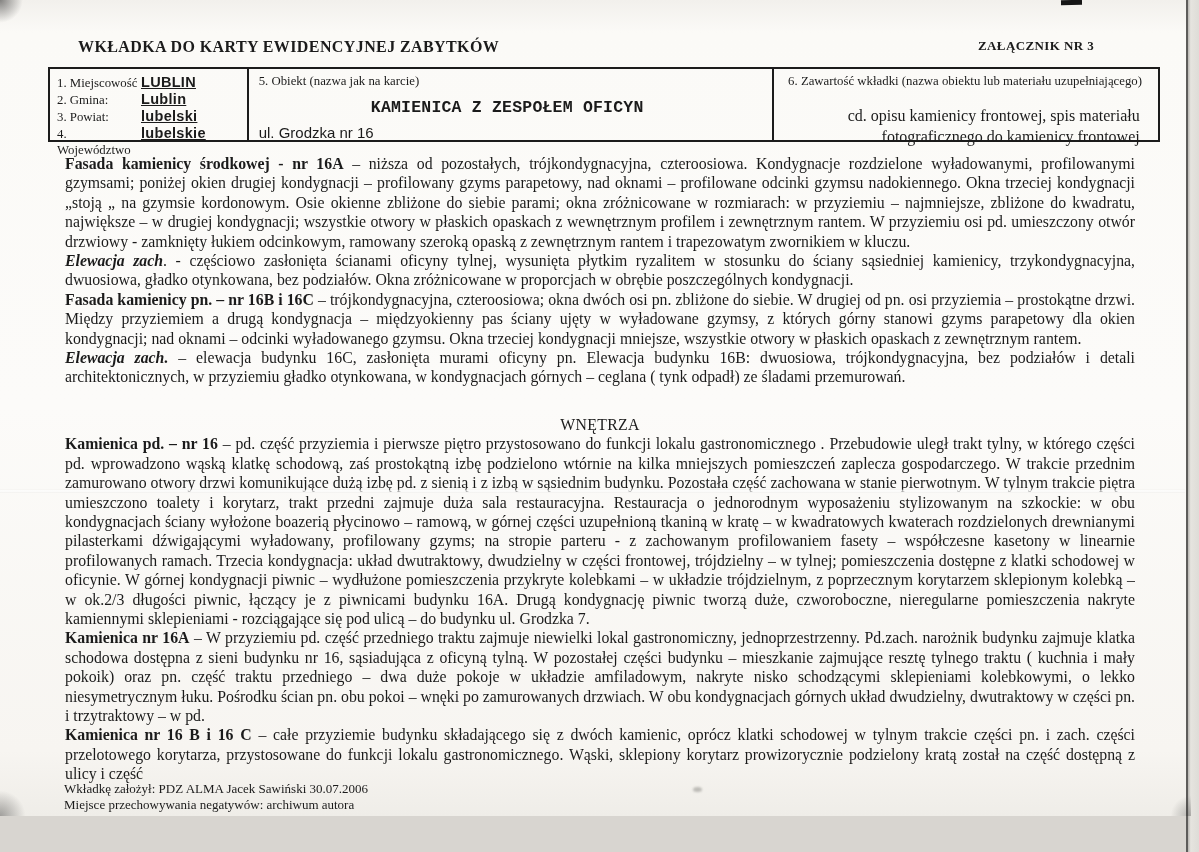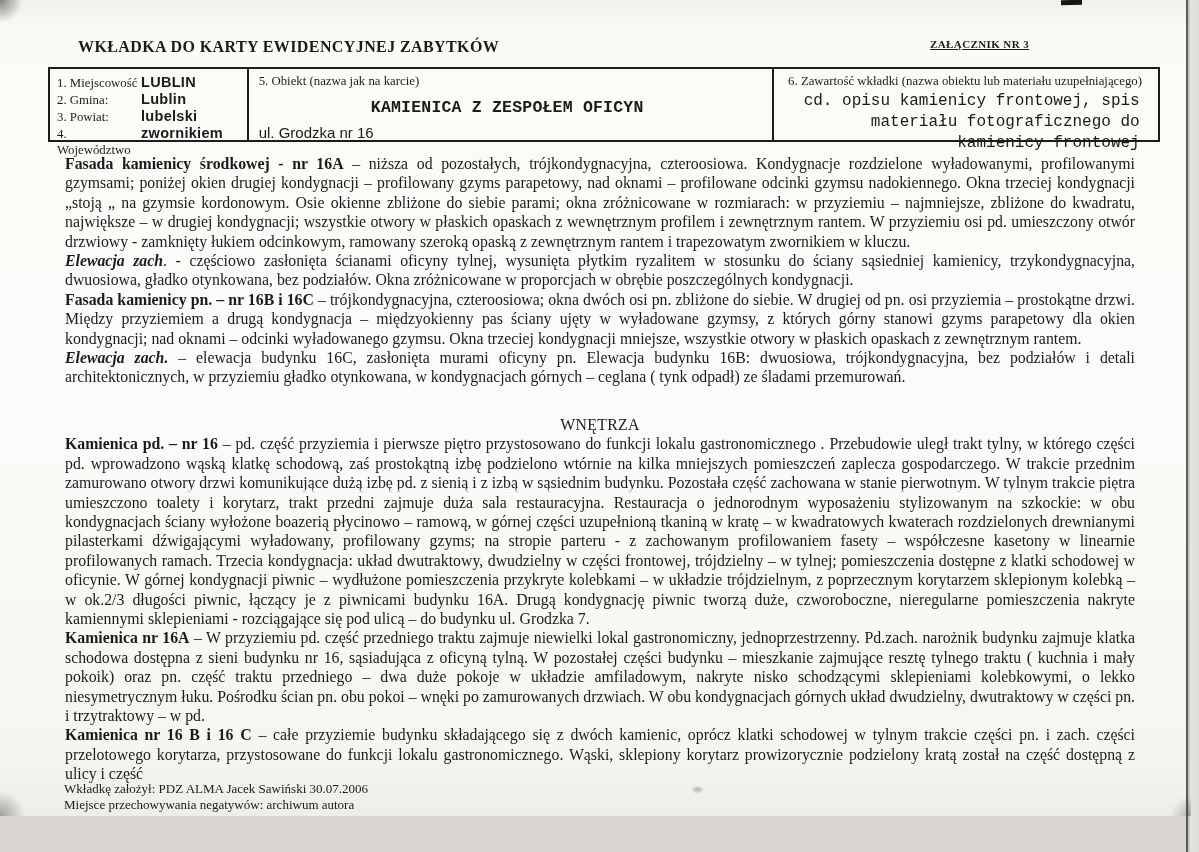--- a/index.html
+++ b/index.html
@@ -38,50 +38,50 @@
   .smudge{
     position:absolute;left:693px;top:787px;width:9px;height:5px;border-radius:50%;
     background:rgba(90,88,84,.35);filter:blur(1px);
   }
   
   .doc-title{
     position:absolute;left:78px;top:38px;
     font-weight:bold;font-size:16px;letter-spacing:.4px;white-space:nowrap;
   }
   .annex{
-    position:absolute;left:930px;top:38px;
-    font-weight:bold;font-size:11px;letter-spacing:.4px;white-space:nowrap;text-decoration:underline;
+    position:absolute;left:978px;top:38px;
+    font-weight:bold;font-size:13px;letter-spacing:.4px;white-space:nowrap;
   }
   
   .form-table{
     position:absolute;left:48px;top:67px;width:1112px;height:75px;
     display:flex;border:2px solid #1c1c1c;box-sizing:border-box;
   }
   .col{box-sizing:border-box;}
   .col1{width:199px;border-right:2px solid #1c1c1c;padding:5px 0 0 7px;}
   .col2{width:526px;border-right:2px solid #1c1c1c;padding:5px 16px 0 10px;}
   .col3{width:385px;padding:5px 16px 0 10px;text-align:right;}
   .field-row{display:flex;height:17px;line-height:16px;align-items:baseline;}
   .field-label{font-size:12.8px;width:84px;flex:none;}
   .field-value{
     font-family:"Liberation Sans", sans-serif;font-weight:bold;font-size:14.5px;
-    letter-spacing:.3px;
+    text-decoration:underline;letter-spacing:.3px;
   }
   .cell-label{font-size:12.8px;line-height:15px;}
   .object-name{
     font-family:Liberation Mono, monospace;font-weight:bold;font-size:16.5px;
     text-align:center;margin-top:9px;letter-spacing:.2px;
   }
   .object-address{
     font-family:"Liberation Sans", sans-serif;font-size:15px;
     text-align:left;margin-top:7px;
   }
   .contents-value{
-    font-family:Liberation Mono, monospace;font-size:16px;line-height:21px;
-    margin-top:2px;padding-left:4px;width:352px;
+    font-family:Liberation Serif, serif;font-size:16px;line-height:21px;
+    margin-top:16px;padding-left:4px;width:352px;
   }
   
   .body-text{
     position:absolute;left:65px;top:154px;width:1070px;
     font-size:15.8px;line-height:19.4px;text-align:justify;
   }
   .body-text p{margin:0;}
   .lead{font-weight:bold;}
   .lead.it{font-style:italic;}
   p.heading{margin-top:28px;text-align:center;letter-spacing:.3px;}
@@ -107,21 +107,21 @@
       <div class="field-row">
         <span class="field-label">2. Gmina:</span>
         <span class="field-value">Lublin</span>
       </div>
       <div class="field-row">
         <span class="field-label">3. Powiat:</span>
         <span class="field-value">lubelski</span>
       </div>
       <div class="field-row">
         <span class="field-label">4. Województwo</span>
-        <span class="field-value">zwornikiem</span>
+        <span class="field-value">lubelskie</span>
       </div>
     </div>
     <div class="col col2">
       <div class="cell-label">5.  Obiekt (nazwa jak na karcie)</div>
       <div class="object-name">KAMIENICA Z ZESPOŁEM OFICYN</div>
       <div class="object-address">ul. Grodzka nr 16</div>
     </div>
     <div class="col col3">
       <div class="cell-label">6.  Zawartość wkładki (nazwa obiektu lub materiału uzupełniającego)</div>
       <div class="contents-value">cd.  opisu kamienicy frontowej, spis materiału fotograficznego do kamienicy frontowej</div>

